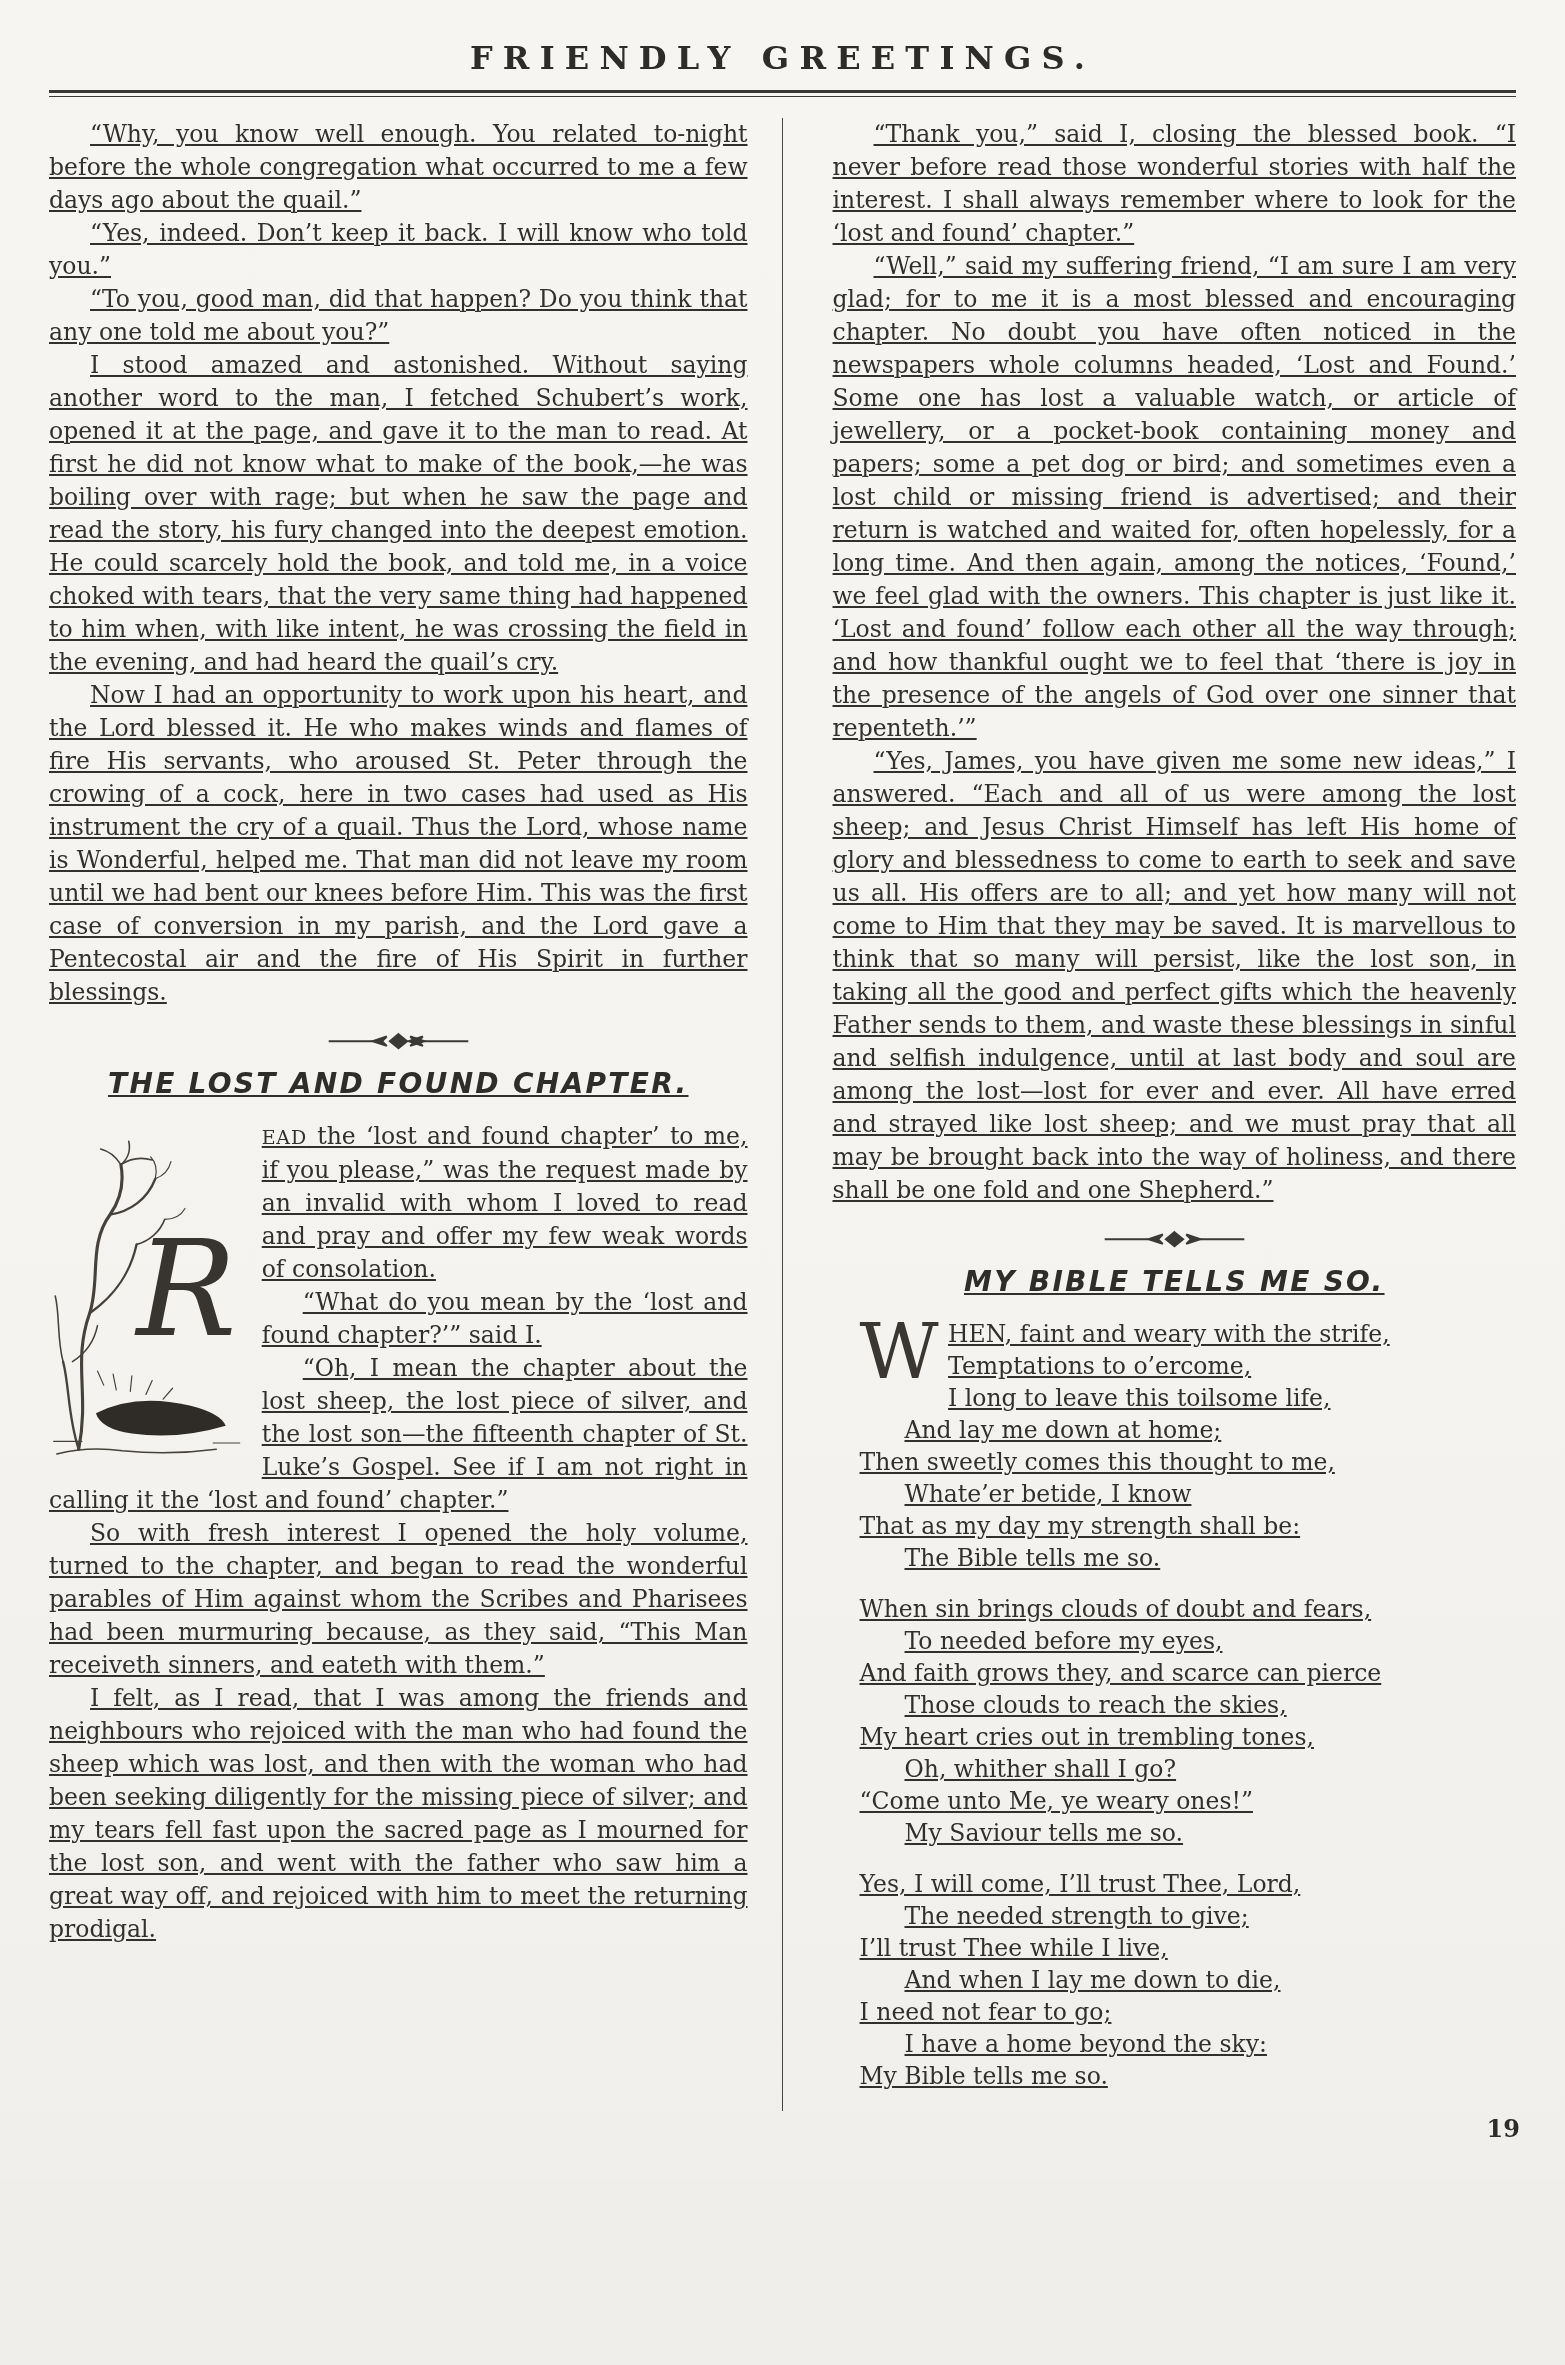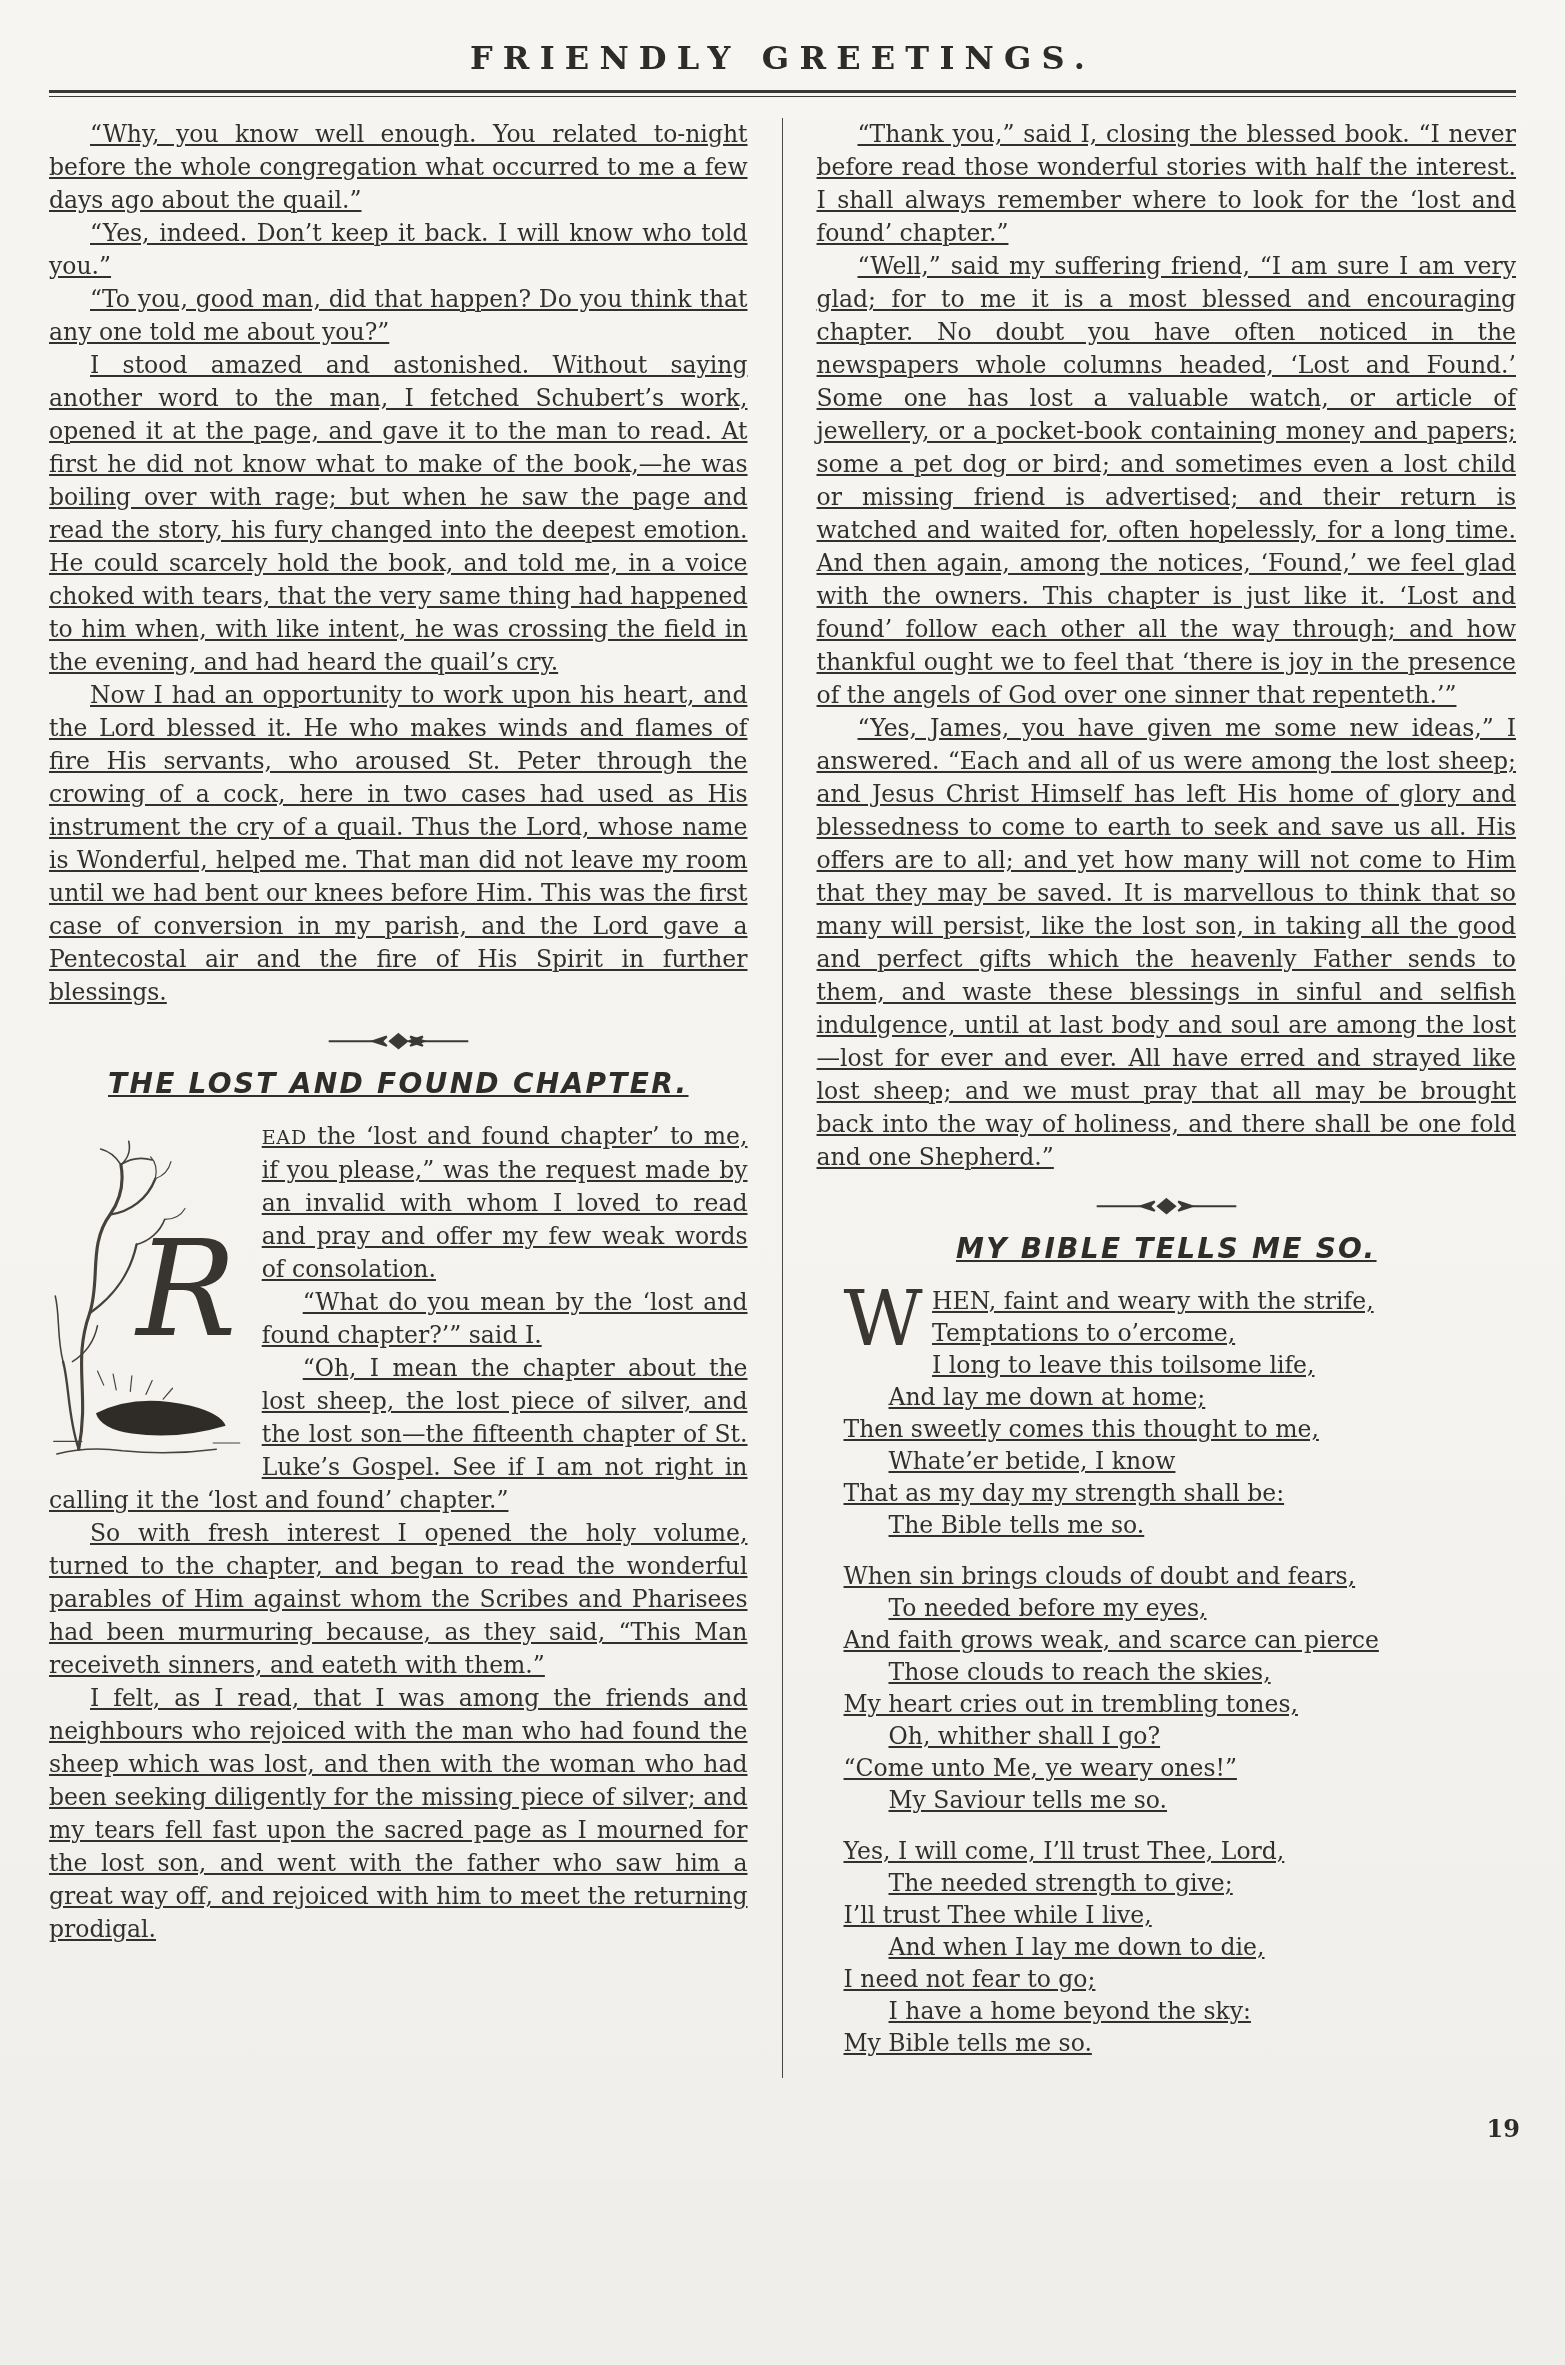--- a/index.html
+++ b/index.html
@@ -31,21 +31,21 @@
     border-top:3.1px solid #3b3935;
     border-bottom:1.6px solid #3b3935;
   }
   .columns {
     display:flex;
     padding:20.4px 49px 0 49px;
     align-items:stretch;
   }
   .col { width:50%; box-sizing:border-box;text-decoration:underline; }
   .col-left  { padding-right:34px; border-right:1.6px solid #4a4742; }
-  .col-right { padding-left:34px; }
+  .col-right { padding-left:50px; }
 
   p.para {
     margin:0;
     font-size:23.5px;
     line-height:33px;
     text-align:justify;
     text-indent:41px;
   }
   .section-divider {
     text-align:center;
@@ -187,21 +187,21 @@
           <p class="poem-line">I long to leave this toilsome life,</p>
           <p class="poem-line">And lay me down at home;</p>
           <p class="poem-line">Then sweetly comes this thought to me,</p>
           <p class="poem-line">Whate’er betide, I know</p>
           <p class="poem-line">That as my day my strength shall be:</p>
           <p class="poem-line">The Bible tells me so.</p>
         </div>
         <div class="stanza">
           <p class="poem-line">When sin brings clouds of doubt and fears,</p>
           <p class="poem-line">To needed before my eyes,</p>
-          <p class="poem-line">And faith grows weak, and scarce can pierce</p>
+          <p class="poem-line">And faith grows they, and scarce can pierce</p>
           <p class="poem-line">Those clouds to reach the skies,</p>
           <p class="poem-line">My heart cries out in trembling tones,</p>
           <p class="poem-line">Oh, whither shall I go?</p>
           <p class="poem-line">“Come unto Me, ye weary ones!”</p>
           <p class="poem-line">My Saviour tells me so.</p>
         </div>
         <div class="stanza">
           <p class="poem-line">Yes, I will come, I’ll trust Thee, Lord,</p>
           <p class="poem-line">The needed strength to give;</p>
           <p class="poem-line">I’ll trust Thee while I live,</p>

